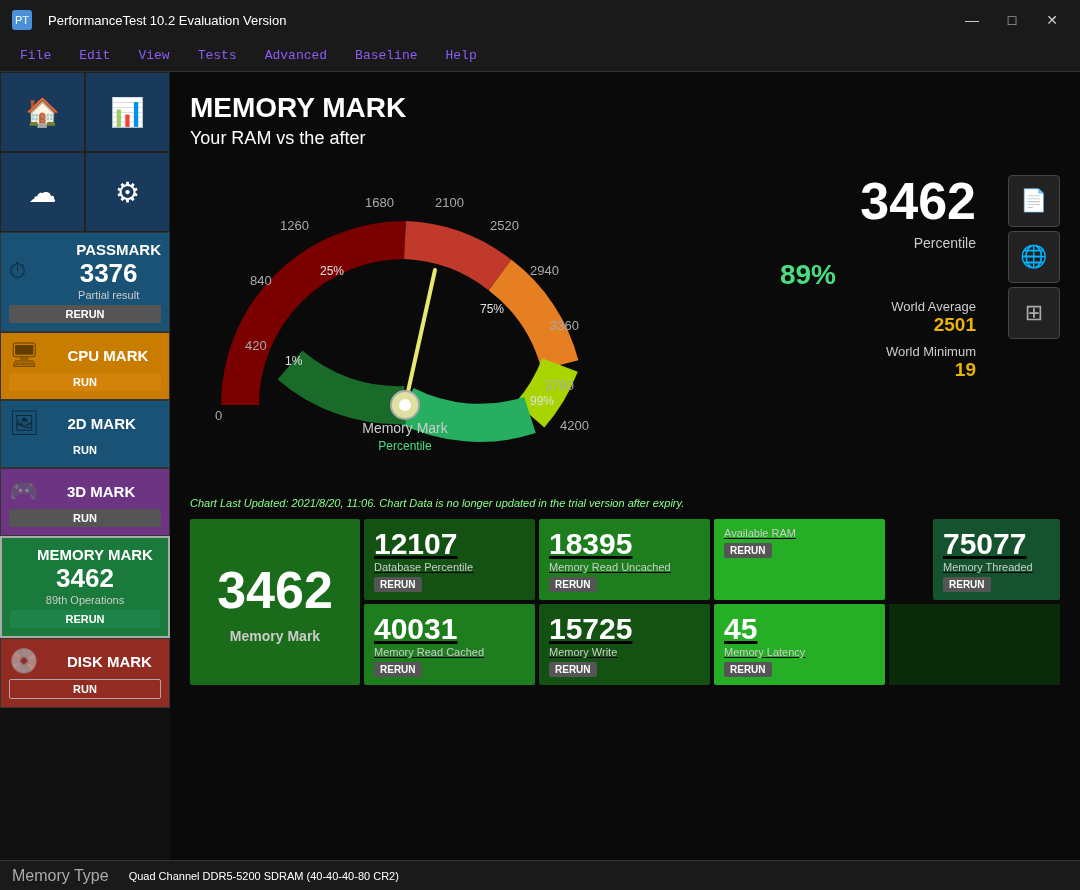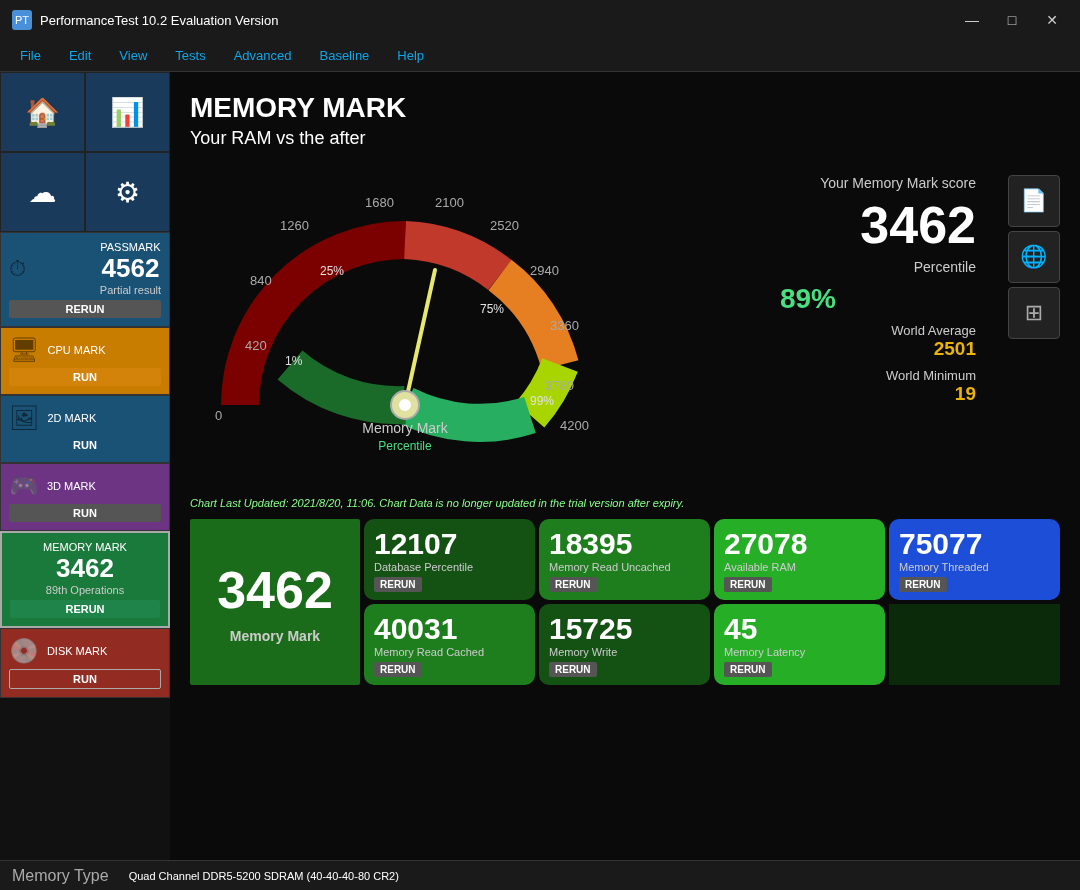--- a/index.html
+++ b/index.html
@@ -7,42 +7,44 @@
 
     
     .title-bar {
       background: #1a1a1a;
       height: 40px;
       display: flex;
       align-items: center;
       padding: 0 12px;
       color: white;
       font-size: 13px;
+      gap: 8px;
     }
     .title-bar .app-icon { width: 20px; height: 20px; background: #4a90d9; border-radius: 3px; margin-right: 8px; display: flex; align-items: center; justify-content: center; font-size: 11px; color: white; }
     .title-bar .title-text { flex: 1; }
     .title-bar .win-controls { display: flex; gap: 8px; }
     .win-btn { width: 32px; height: 28px; display: flex; align-items: center; justify-content: center; cursor: pointer; border-radius: 4px; font-size: 14px; color: #ccc; }
 
     
     .menu-bar {
       background: #1a1a1a;
       height: 32px;
       display: flex;
       align-items: center;
       padding: 0 8px;
       gap: 4px;
       border-bottom: 1px solid #333;
     }
     .menu-item {
-      color: #0ea5e9;
+      color: #8b5cf6;
       font-size: 13px;
       padding: 4px 12px;
       cursor: pointer;
       border-radius: 3px;
+      font-family: Liberation Mono, monospace;
     }
 
     
     .main-container {
       display: flex;
       height: calc(890px - 72px - 30px);
       background: #000;
     }
 
     
@@ -77,21 +79,21 @@
       padding: 8px;
       text-align: center;
       cursor: pointer;
       position: relative;
     }
     .sidebar-card.orange { background: #c87c00; }
     .sidebar-card.blue { background: #1a5276; }
     .sidebar-card.purple { background: #6c3483; }
     .sidebar-card.green { background: #1a7a3c; }
     .sidebar-card.red { background: #922b21; }
-    .sidebar-card .card-title { color: white; font-size: 11px; font-weight: normal; text-transform: uppercase; }
+    .sidebar-card .card-title { color: white; font-size: 15px; font-weight: bold; text-transform: uppercase; margin-left: 20px; }
     .sidebar-card .card-value { color: white; font-size: 26px; font-weight: bold; }
     .sidebar-card .card-subtitle { color: #ccc; font-size: 11px; }
     .sidebar-card .card-btn {
       background: #555;
       color: white;
       font-size: 11px;
       font-weight: bold;
       padding: 3px 0;
       margin-top: 4px;
       text-align: center;
@@ -179,28 +181,29 @@
     .results-grid {
       display: grid;
       grid-template-columns: 170px 1fr 1fr 1fr 1fr;
       grid-template-rows: auto auto;
       gap: 4px;
     }
 
     .result-cell {
       background: #1a6b1a;
       padding: 8px 10px;
-      border-radius: 10px;
+      border-radius: 2px;
       cursor: pointer;
       position: relative;
+      text-decoration: underline;
     }
     .result-cell.dark-green { background: #145214; }
     .result-cell.medium-green { background: #1e7e1e; }
     .result-cell.light-green { background: #27ae27; }
-    .result-cell.teal { background: #1d4ed8; }
+    .result-cell.teal { background: #14532d; margin-left: 44px; }
 
     .result-value { color: white; font-size: 30px; font-weight: bold; }
     .result-label { color: #ccc; font-size: 11px; }
     .result-rerun {
       color: white;
       font-size: 10px;
       font-weight: bold;
       background: #555;
       padding: 2px 6px;
       border-radius: 2px;
@@ -282,21 +285,21 @@
       <div class="sidebar-btn">
         <span class="icon-area">⚙</span>
       </div>
     </div>
 
     <div class="sidebar-card blue">
       <div style="display:flex; align-items:center; justify-content:space-between;">
         <span style="font-size:22px; opacity:0.5;">⏱</span>
         <div>
           <div class="card-title">PASSMARK</div>
-          <div class="card-value">4562</div>
+          <div class="card-value">3376</div>
           <div class="card-subtitle">Partial result</div>
         </div>
       </div>
       <div class="card-btn">RERUN</div>
     </div>
 
     <div class="sidebar-card orange">
       <div style="display:flex; align-items:center; gap:8px;">
         <span style="font-size:24px; opacity:0.5;">🖥</span>
         <div class="card-title">CPU MARK</div>
@@ -380,21 +383,20 @@
           <text x="340" y="240" fill="#e0e0e0" font-size="12">99%</text>
 
           <text x="215" y="268" fill="#ccc" font-size="14" text-anchor="middle">Memory Mark</text>
           <text x="215" y="285" fill="#4ade80" font-size="12" text-anchor="middle">Percentile</text>
 
           <circle cx="660" cy="540" r="14" fill="none"></circle>
         </svg>
       </div>
 
       <div class="score-panel">
-        <div class="score-label">Your Memory Mark score</div>
         <div class="score-value">3462</div>
         <div class="percentile-label">Percentile</div>
         <div class="percentile-value">89%</div>
         <div class="stat-row">
           <div class="stat-title">World Average</div>
           <div class="stat-val">2501</div>
         </div>
         <div class="stat-row">
           <div class="stat-title">World Minimum</div>
           <div class="stat-val">19</div>
@@ -427,21 +429,20 @@
         <div class="result-value">12107</div>
         <div class="result-label">Database Percentile</div>
         <div class="result-rerun">RERUN</div>
       </div>
       <div class="result-cell medium-green">
         <div class="result-value">18395</div>
         <div class="result-label">Memory Read Uncached</div>
         <div class="result-rerun">RERUN</div>
       </div>
       <div class="result-cell light-green">
-        <div class="result-value">27078</div>
         <div class="result-label">Available RAM</div>
         <div class="result-rerun">RERUN</div>
       </div>
       <div class="result-cell teal">
         <div class="result-value">75077</div>
         <div class="result-label">Memory Threaded</div>
         <div class="result-rerun">RERUN</div>
       </div>
 
       <div class="result-cell medium-green">

